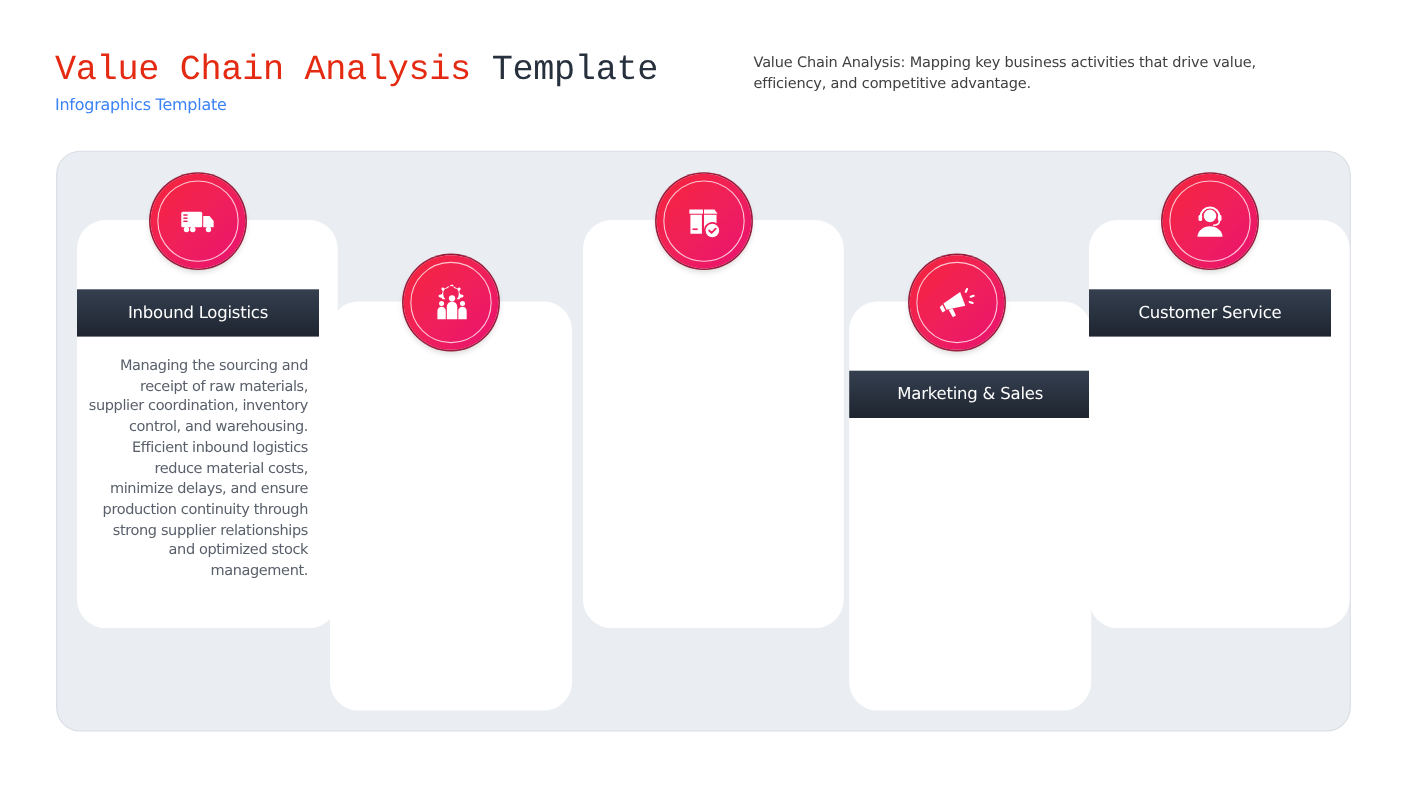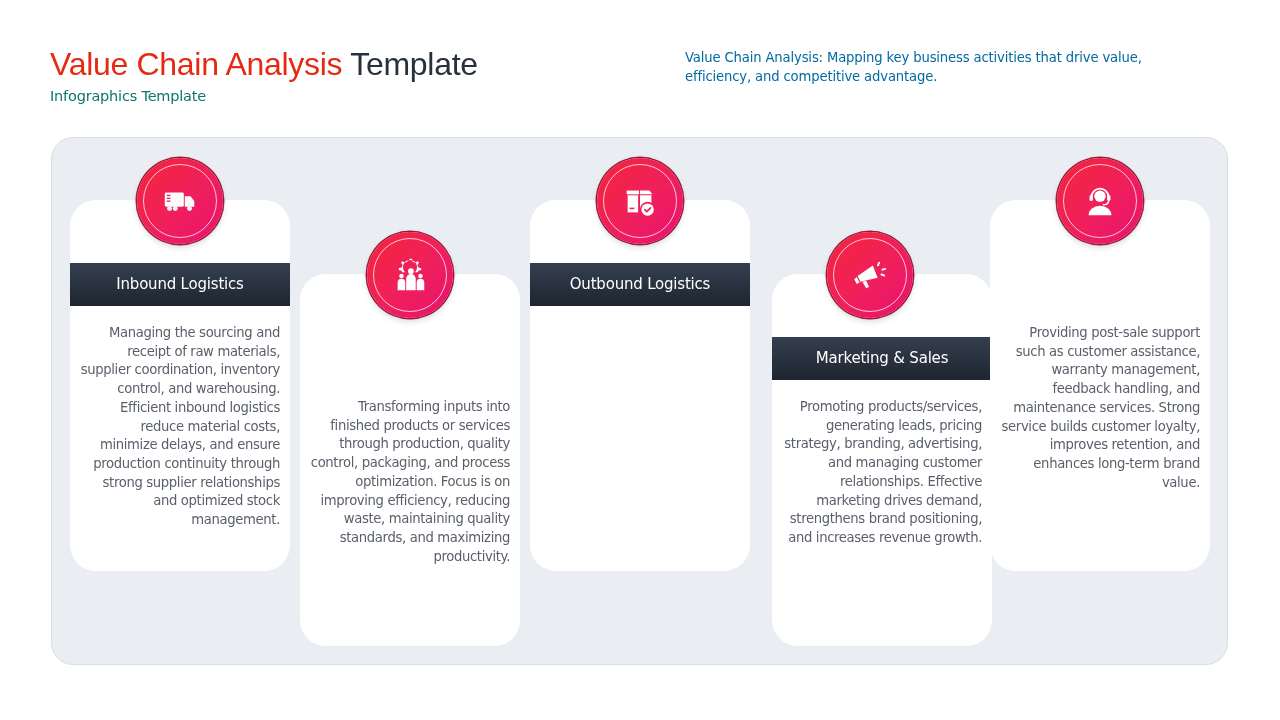--- a/index.html
+++ b/index.html
@@ -3,45 +3,45 @@
 <meta charset="utf-8">
 <style>
   html, body { margin:0; padding:0; }
   body {
     width:1280px; height:720px; position:relative; overflow:hidden;
     background:#ffffff;
     font-family:"Liberation Sans", "DejaVu Sans", sans-serif;
   }
   .title {
     position:absolute; left:50px; top:42px; margin:0;
-    font-family:Liberation Sans, sans-serif;
+    font-family:Liberation Mono, monospace;
     font-size:32px; font-weight:400; letter-spacing:-0.3px; line-height:44px;
     white-space:nowrap;
   }
   .title .accent { color:#e42a12; }
   .title .dark { color:#27303d; }
   .subtitle {
     position:absolute; left:50px; top:86px; margin:0;
     font-family:"DejaVu Sans", sans-serif;
-    font-size:14.5px; color:#0f766e; letter-spacing:-0.2px; line-height:20px;
+    font-size:14.5px; color:#3b82f6; letter-spacing:-0.2px; line-height:20px;
   }
   .desc {
     position:absolute; left:685px; top:48px; width:520px; margin:0;
     font-family:"DejaVu Sans", sans-serif;
-    font-size:13.2px; color:#0369a1; line-height:19px; letter-spacing:-0.15px;
+    font-size:13.2px; color:#404040; line-height:19px; letter-spacing:-0.15px;
   }
   .panel {
     position:absolute; left:51px; top:137px; width:1177px; height:528px;
     background:#eaedf2; border:1px solid #d9dde4; border-radius:22px;
     box-sizing:border-box;
   }
   .card {
     position:absolute; width:220px; background:#ffffff; border-radius:26px;
   }
-  .card.high { top:200px; height:371px; }
+  .card.high { top:200px; height:371px;padding-left:17px; }
   .card.low  { top:274px; height:372px; }
   .card .bar {
     position:absolute; left:0; width:220px; height:43px; top:63px;
     background:linear-gradient(180deg,#353f4f 0%,#1e2530 100%);
     color:#ffffff; text-align:center; line-height:43px;
     font-family:"DejaVu Sans", sans-serif; font-size:15px; font-weight:400;
     letter-spacing:-0.2px; white-space:nowrap;
   }
   .card .body {
     position:absolute; left:10px; width:200px; top:124px;
@@ -69,34 +69,31 @@
 <p class="desc">Value Chain Analysis: Mapping key business activities that drive value, efficiency, and competitive advantage.</p>
 
 <div class="panel"></div>
 
 <div class="card high" style="left:70px;">
   <div class="bar">Inbound Logistics</div>
   <div class="body">Managing the sourcing and receipt of raw materials, supplier coordination, inventory control, and warehousing. Efficient inbound logistics reduce material costs, minimize delays, and ensure production continuity through strong supplier relationships and optimized stock management.</div>
 </div>
 
 <div class="card low" style="left:300px;">
-  <div class="body">Transforming inputs into finished products or services through production, quality control, packaging, and process optimization. Focus is on improving efficiency, reducing waste, maintaining quality standards, and maximizing productivity.</div>
 </div>
 
 <div class="card high" style="left:530px;">
-  <div class="bar">Outbound Logistics</div>
 </div>
 
 <div class="card low" style="left:760px;margin-left:12px;">
   <div class="bar">Marketing &amp; Sales</div>
-  <div class="body">Promoting products/services, generating leads, pricing strategy, branding, advertising, and managing customer relationships. Effective marketing drives demand, strengthens brand positioning, and increases revenue growth.</div>
 </div>
 
 <div class="card high" style="left:990px;">
-  <div class="body">Providing post-sale support such as customer assistance, warranty management, feedback handling, and maintenance services. Strong service builds customer loyalty, improves retention, and enhances long-term brand value.</div>
+  <div class="bar">Customer Service</div>
 </div>
 
 <div class="icon-circle" style="left:137px; top:158px;">
   <svg viewBox="0 0 40 40" fill="#ffffff">
     <rect x="4" y="11" width="20" height="15" rx="1.5"></rect>
     <rect x="6" y="13.5" width="4" height="1.4" fill="#f0205a"></rect>
     <rect x="6" y="16.5" width="4" height="1.4" fill="#f0205a"></rect>
     <rect x="6" y="19.5" width="4" height="1.4" fill="#f0205a"></rect>
     <path d="M25 15 h6 l4 5 v6 h-10 z"></path>
     <circle cx="9" cy="28" r="2.6"></circle>

